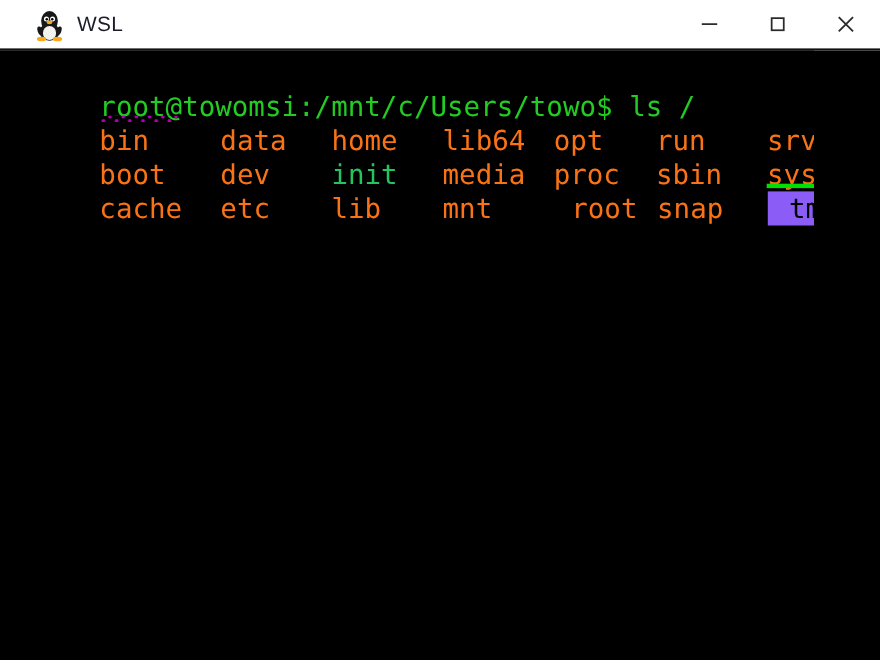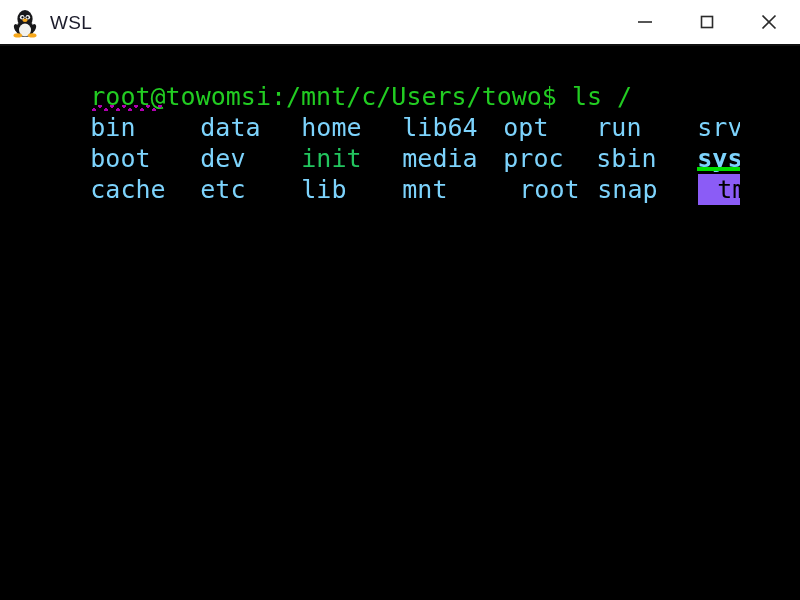--- a/index.html
+++ b/index.html
@@ -12,21 +12,21 @@
 
   #app { position:relative; width:800px; height:600px; background:#000; }
 
   
   .titlebar {
     position:absolute; left:0; top:0; width:800px; height:46px;
     background:#ffffff;
     border-bottom:2px solid #111111;
     display:flex; align-items:center;
   }
-  .title-left { display:flex; align-items:center; padding-left:10px; gap:10px; }
+  .title-left { display:flex; align-items:center; padding-left:10px; gap:10px;margin-left:20px; }
   .tux { width:30px; height:32px; display:block; }
   .title-text {
     font-family:"Liberation Sans", sans-serif;
     font-size:19px; color:#1c1c2b; letter-spacing:0.3px;
     line-height:1;
   }
   .title-spacer { flex:1 1 auto; }
   .winctrls { display:flex; align-items:stretch; height:46px; }
   .wbtn {
     width:62px; height:46px;
@@ -44,28 +44,28 @@
   .tline {
     position:relative;
     height:31px; line-height:31px; white-space:pre;
     font-family:"DejaVu Sans Mono", monospace;
     font-size:25px;
     letter-spacing:0px;
   }
   .tline span { display:inline-block; }
 
   .c-green  { color:#22cc22; }
-  .c-blue   { color:#7dd3fc; }
+  .c-blue   { color:#f97316; }
   .c-exec   { color:#22c55e; }
 
   
   .bg-tmp { background:#8b5cf6; color:#000000;padding-left:19px; }
 
   
-  .ul-green { position:relative;font-weight:bold; }
+  .ul-green { position:relative; }
   .ul-green::after {
     content:""; position:absolute; left:0; right:0; bottom:3px;
     height:4px; background:#00e000;
   }
 
   
   .squiggle { position:relative; }
   .squiggle::after {
     content:""; position:absolute; left:1px; bottom:1px;
     width:72px; height:6px;

